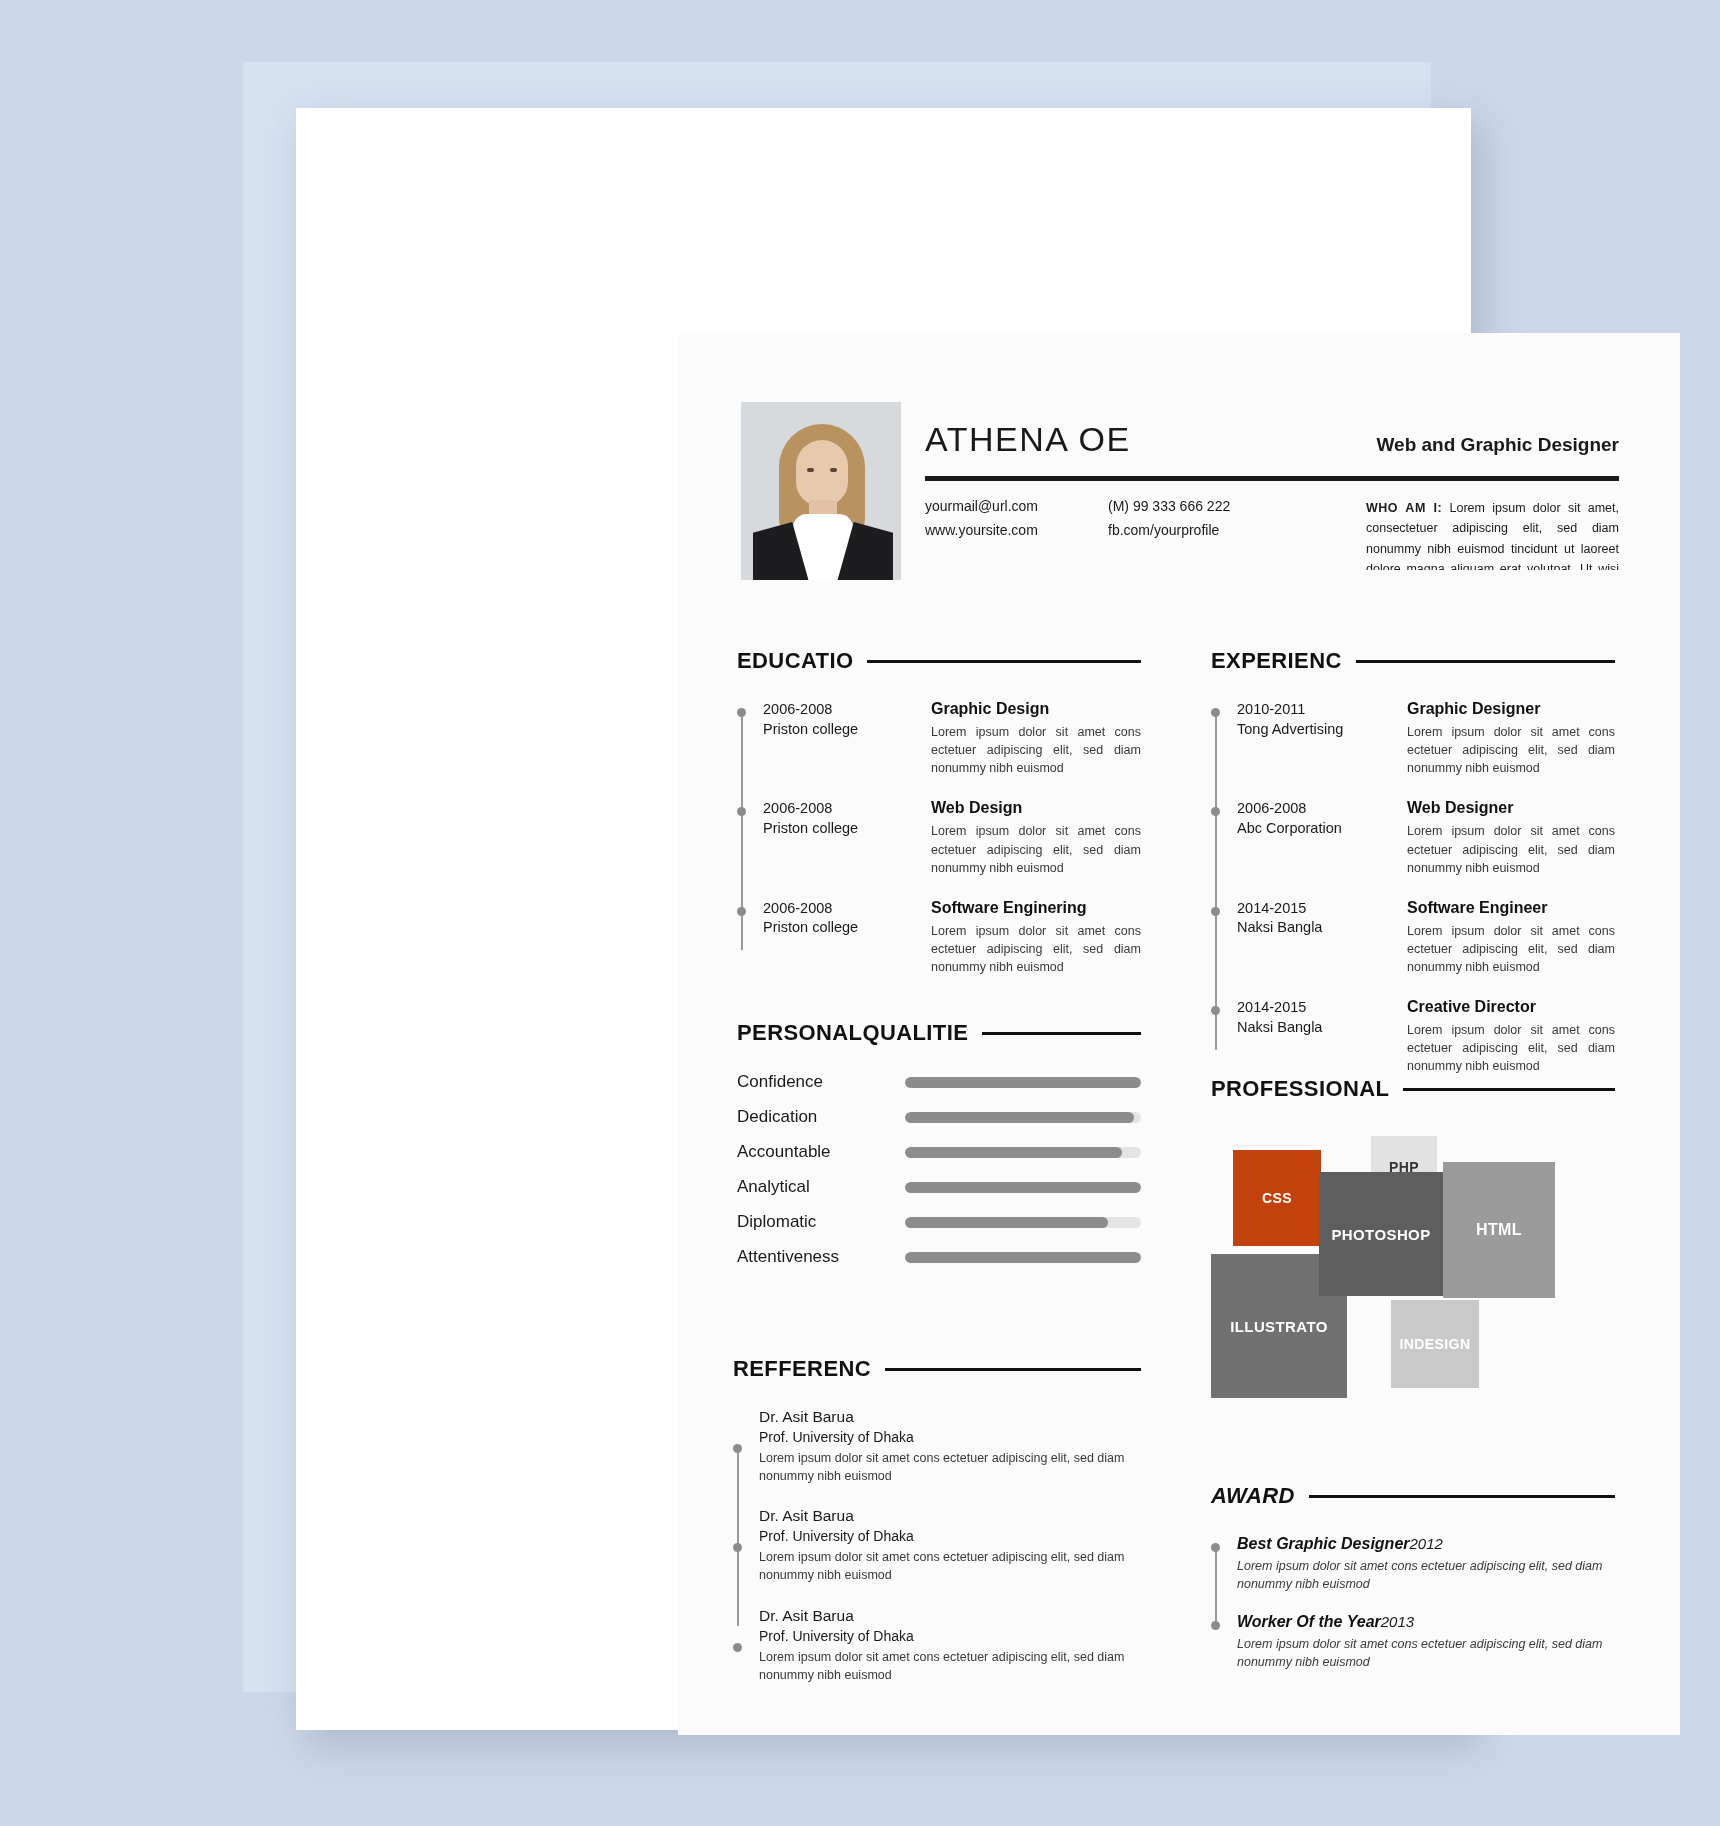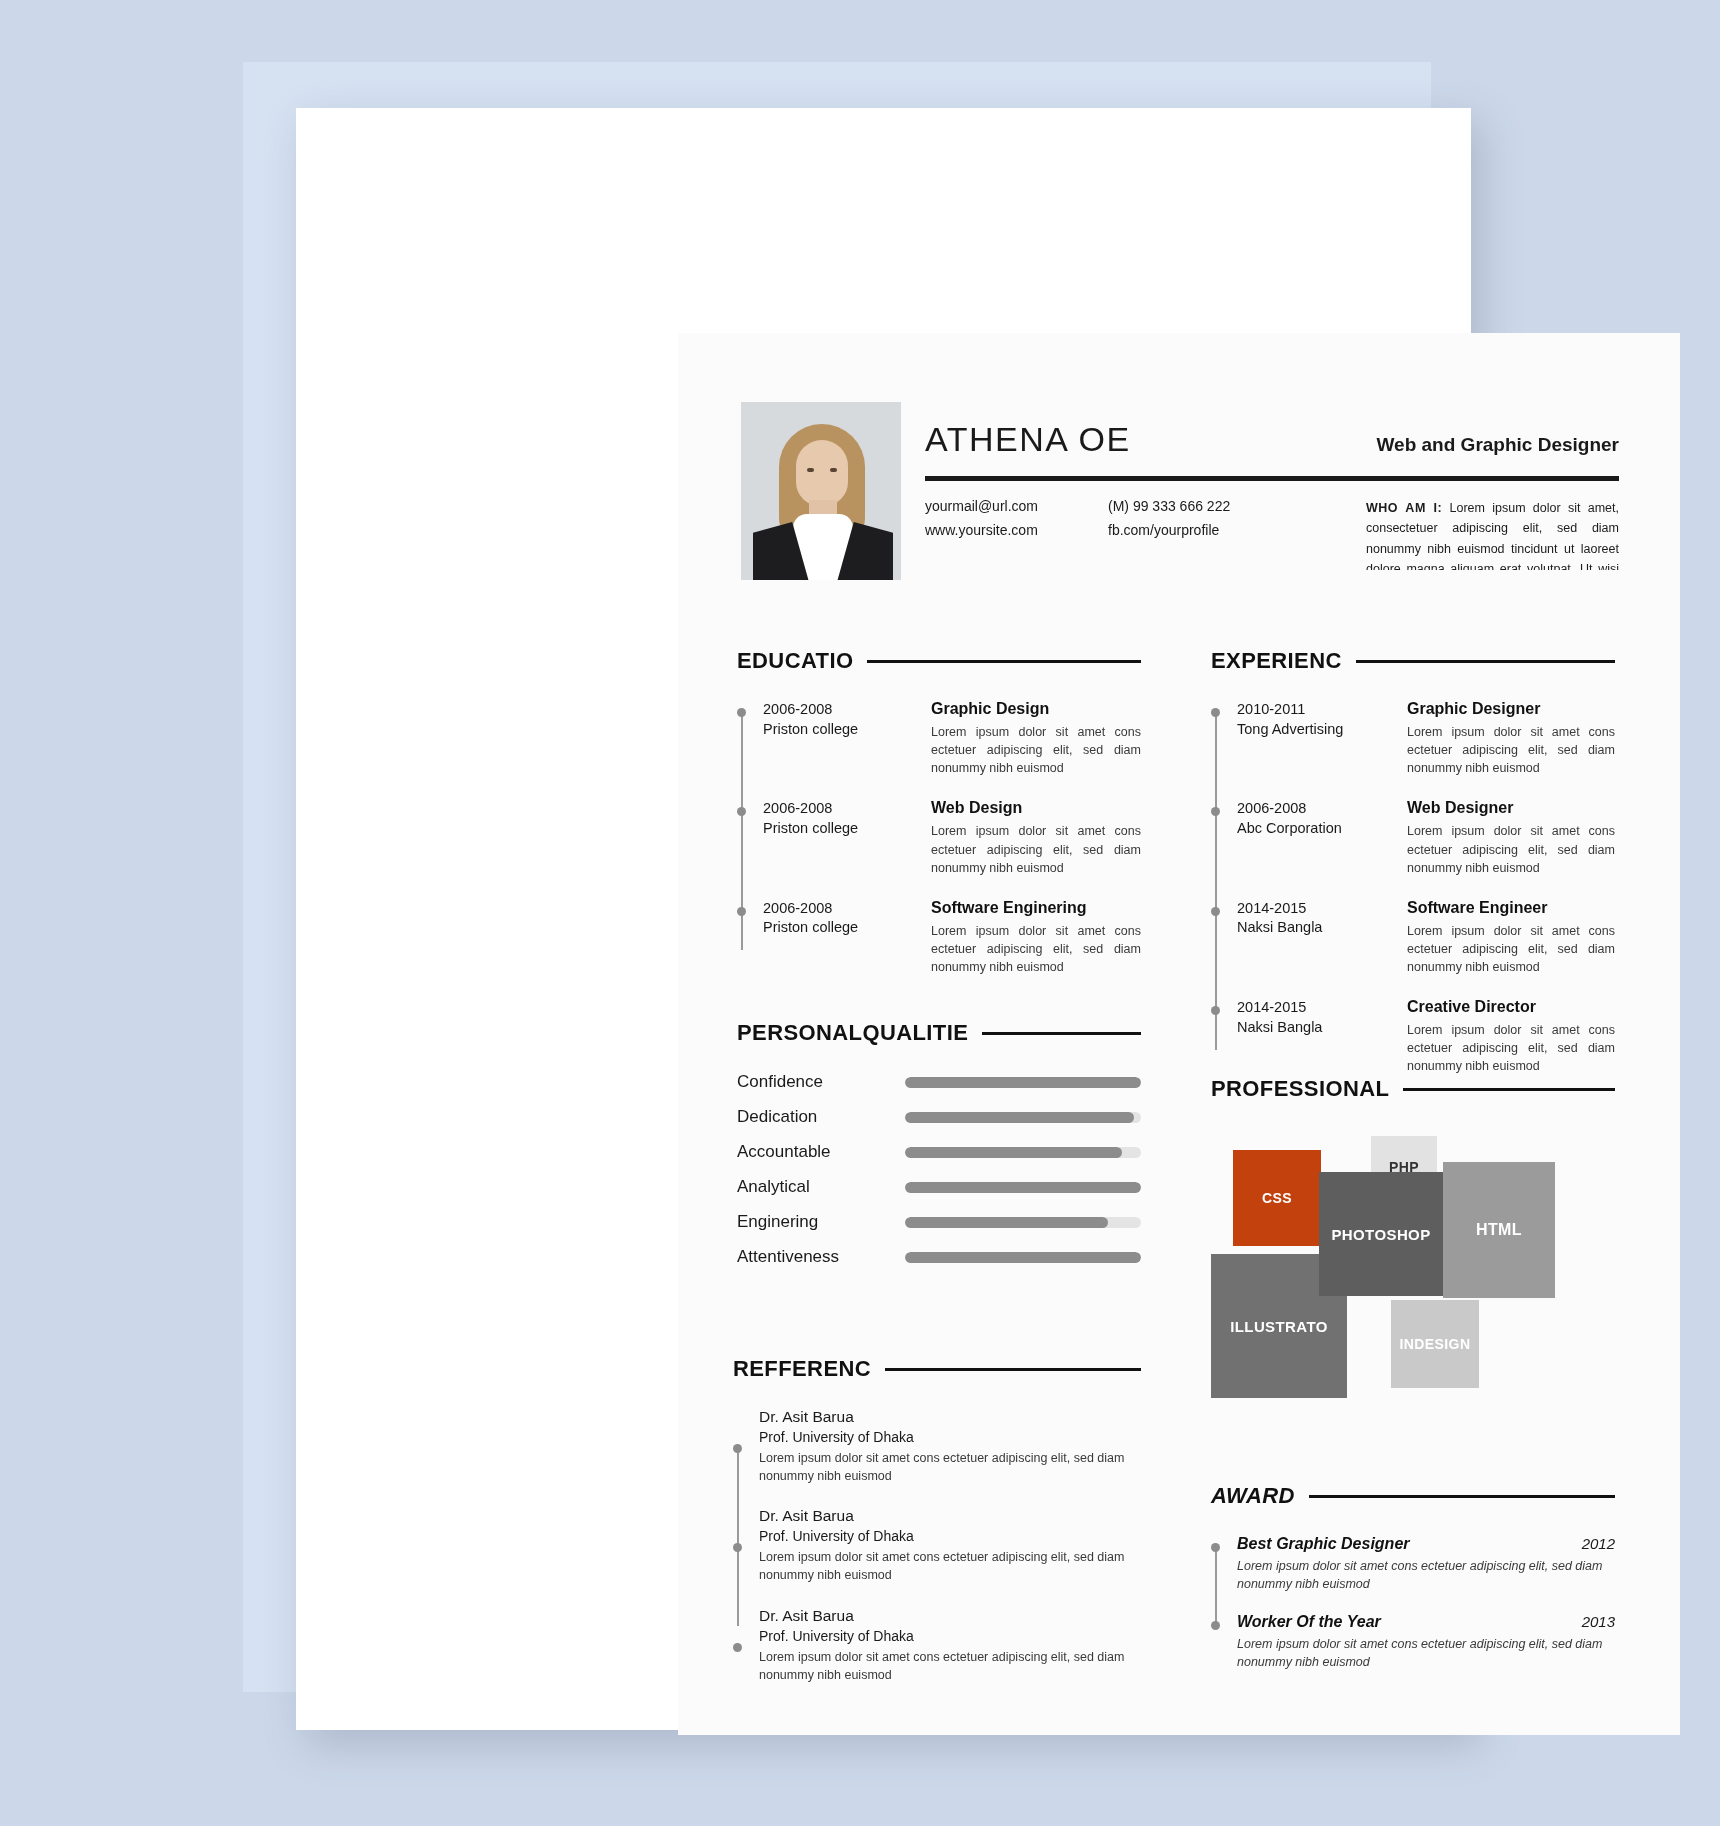--- a/index.html
+++ b/index.html
@@ -319,21 +319,21 @@
     position: absolute;
     left: 0;
     top: 8px;
     width: 9px;
     height: 9px;
     border-radius: 50%;
     background: #8c8c8c;
   }
   .aw-top {
     display: flex;
-    justify-content: space-between;
+    justify-content: flex-start;
     align-items: baseline;
     margin-bottom: 4px;
   }
   .aw-title { font-size: 16px; font-weight: 700; color: #111; }
   .aw-year { font-size: 15px; color: #1a1a1a; }
   .aw-desc { font-size: 12.5px; line-height: 1.45; color: #3a3a3a; }
 </style>
 </head>
 <body>
 
@@ -489,21 +489,21 @@
             <div class="q-fill" style="width: 92%;"></div>
           </div>
       </div>
       <div class="q-row">
         <div class="q-label">Analytical</div>
         <div class="q-track">
             <div class="q-fill" style="width: 100%;"></div>
           </div>
       </div>
       <div class="q-row">
-        <div class="q-label">Enginering</div>
+        <div class="q-label">Diplomatic</div>
         <div class="q-track">
             <div class="q-fill" style="width: 86%;"></div>
           </div>
       </div>
       <div class="q-row">
         <div class="q-label">Attentiveness</div>
         <div class="q-track">
             <div class="q-fill" style="width: 100%;"></div>
           </div>
       </div>

